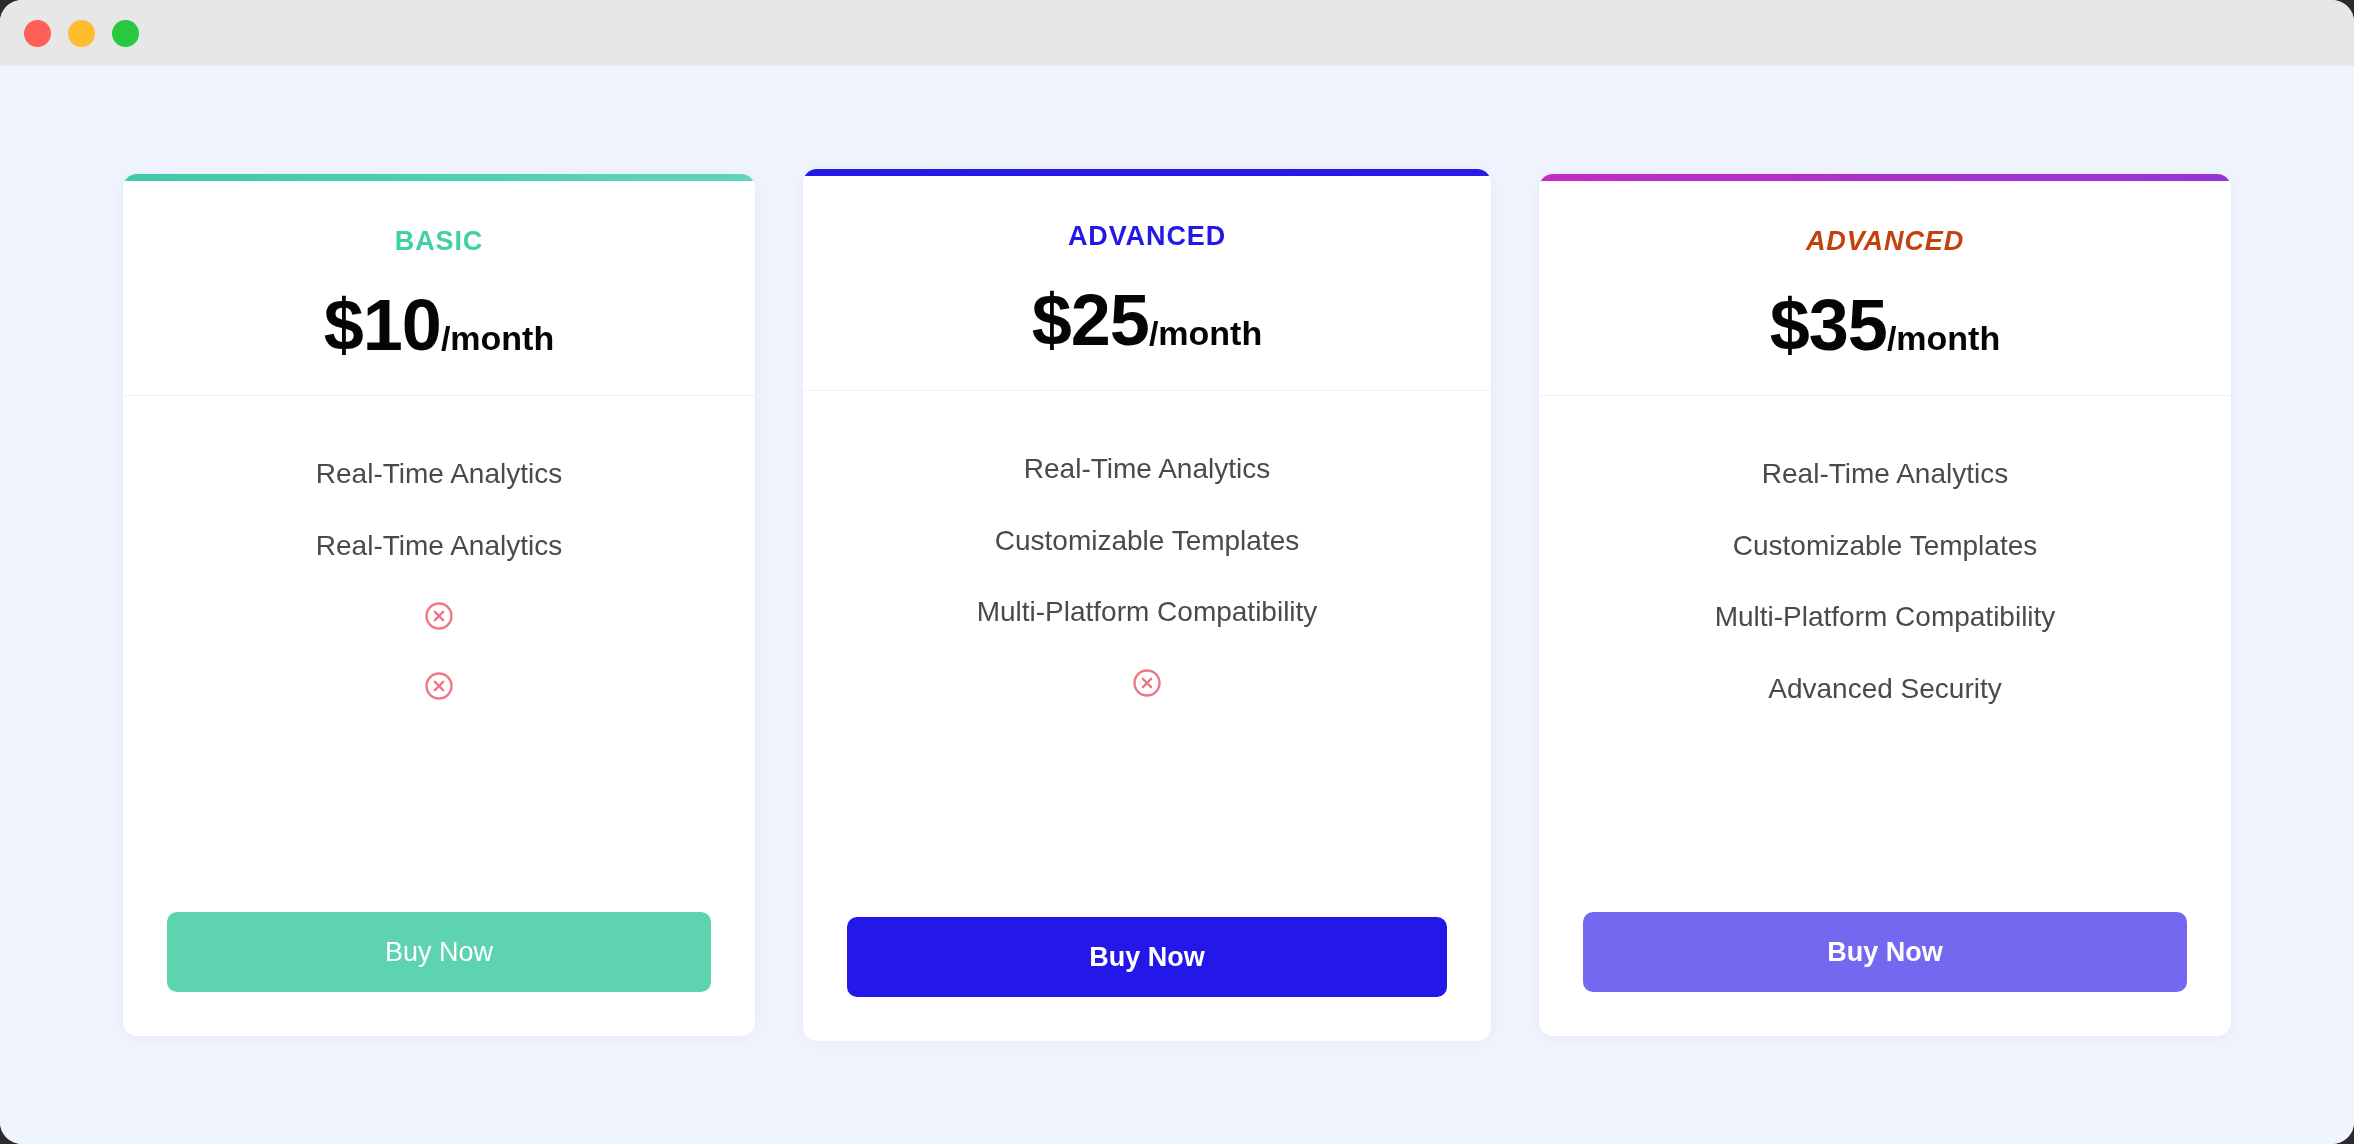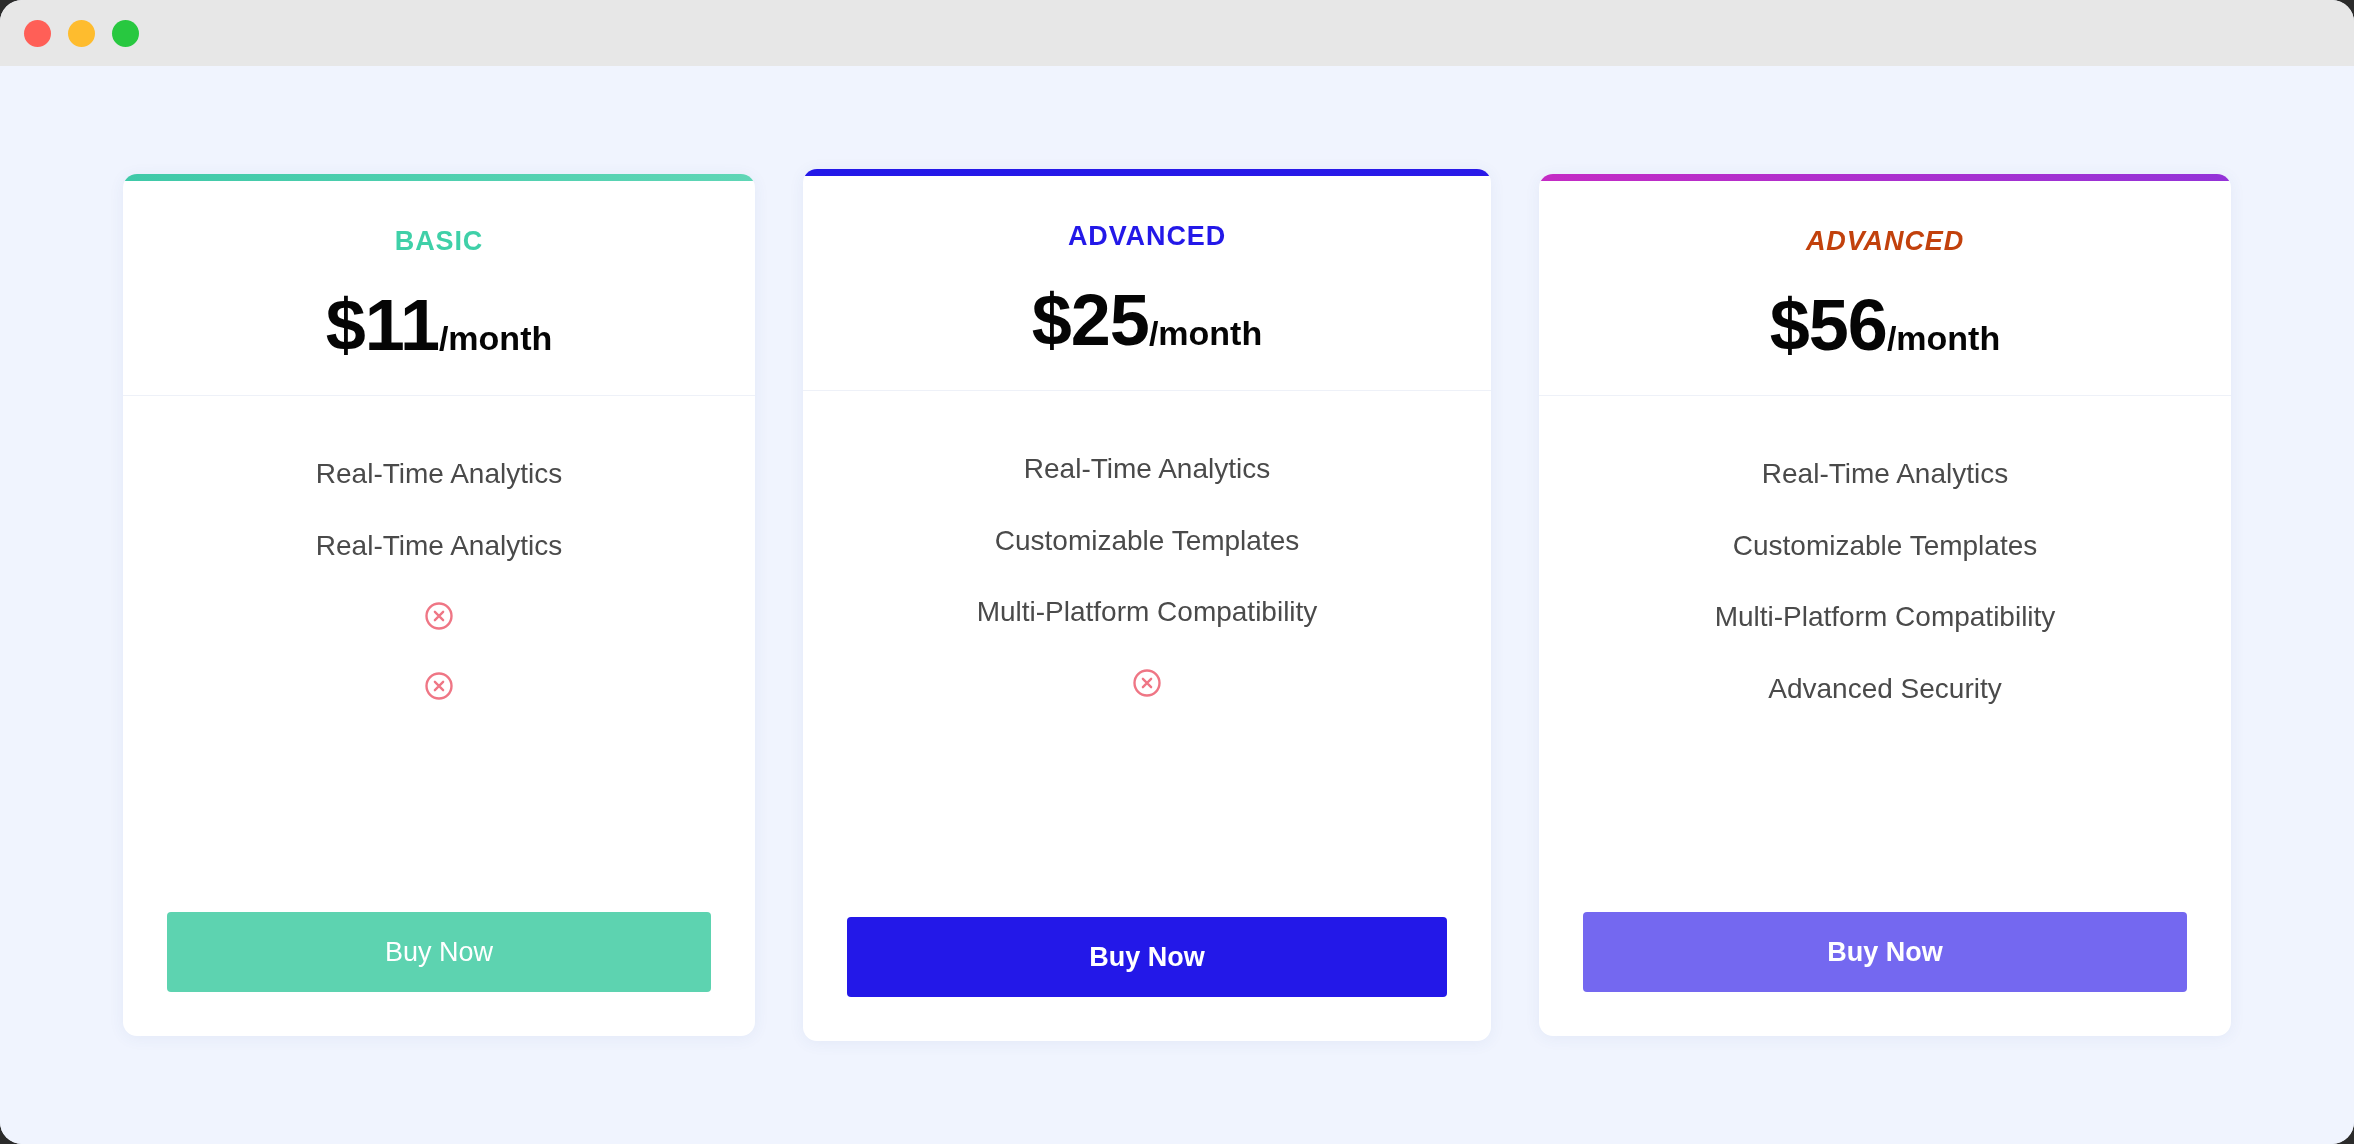--- a/index.html
+++ b/index.html
@@ -150,21 +150,21 @@
   }
 
   
   .buy-wrap {
     padding: 0 44px 44px 44px;
   }
   .buy-btn {
     width: 100%;
     height: 80px;
     border: none;
-    border-radius: 4px;
+    border-radius: 10px;
     color: #ffffff;
     font-size: 27px;
     font-family: "Liberation Sans", sans-serif;
     cursor: pointer;
     display: flex;
     align-items: center;
     justify-content: center;
   }
   .buy-basic    { background: #5dd3b0; font-weight: 400; }
   .buy-standard { background: #2318e8; font-weight: bold; }
@@ -182,21 +182,21 @@
   </div>
 
   <div class="page">
     <div class="cards">
 
       <div class="card card-basic">
         <div class="accent-bar" style="background: linear-gradient(90deg, rgb(63, 201, 168) 0%, rgb(95, 214, 182) 100%);"></div>
         <div class="card-head">
           <div class="plan-name" style="color: rgb(63, 208, 168);">BASIC</div>
           <div class="price-line">
-            <span class="price-amount">$11</span>
+            <span class="price-amount">$10</span>
             <span class="price-period">/month</span>
           </div>
         </div>
         <div class="features">
             <div class="feature">Real-Time Analytics</div>
             <div class="feature">Real-Time Analytics</div>
             <div class="feature-icon">
               <svg class="x-icon" viewBox="0 0 24 24">
                 <circle cx="12" cy="12" r="10" fill="none" stroke="#ef7685" stroke-width="1.9"></circle>
                 <path d="M8.7 8.7 L15.3 15.3 M15.3 8.7 L8.7 15.3" stroke="#ef7685" stroke-width="1.9" stroke-linecap="round"></path>
@@ -237,21 +237,21 @@
         <div class="buy-wrap">
           <button class="buy-btn buy-standard" style="background: rgb(35, 24, 232);">Buy Now</button>
         </div>
       </div>
 
       <div class="card card-advanced">
         <div class="accent-bar" style="background: linear-gradient(90deg, rgb(196, 43, 196) 0%, rgb(147, 51, 216) 100%);"></div>
         <div class="card-head">
           <div class="plan-name" style="color: #c2410c; font-style: italic;">ADVANCED</div>
           <div class="price-line">
-            <span class="price-amount">$56</span>
+            <span class="price-amount">$35</span>
             <span class="price-period">/month</span>
           </div>
         </div>
         <div class="features">
             <div class="feature">Real-Time Analytics</div>
             <div class="feature">Customizable Templates</div>
             <div class="feature">Multi-Platform Compatibility</div>
             <div class="feature">Advanced Security</div>
           </div>
         <div class="buy-wrap">

